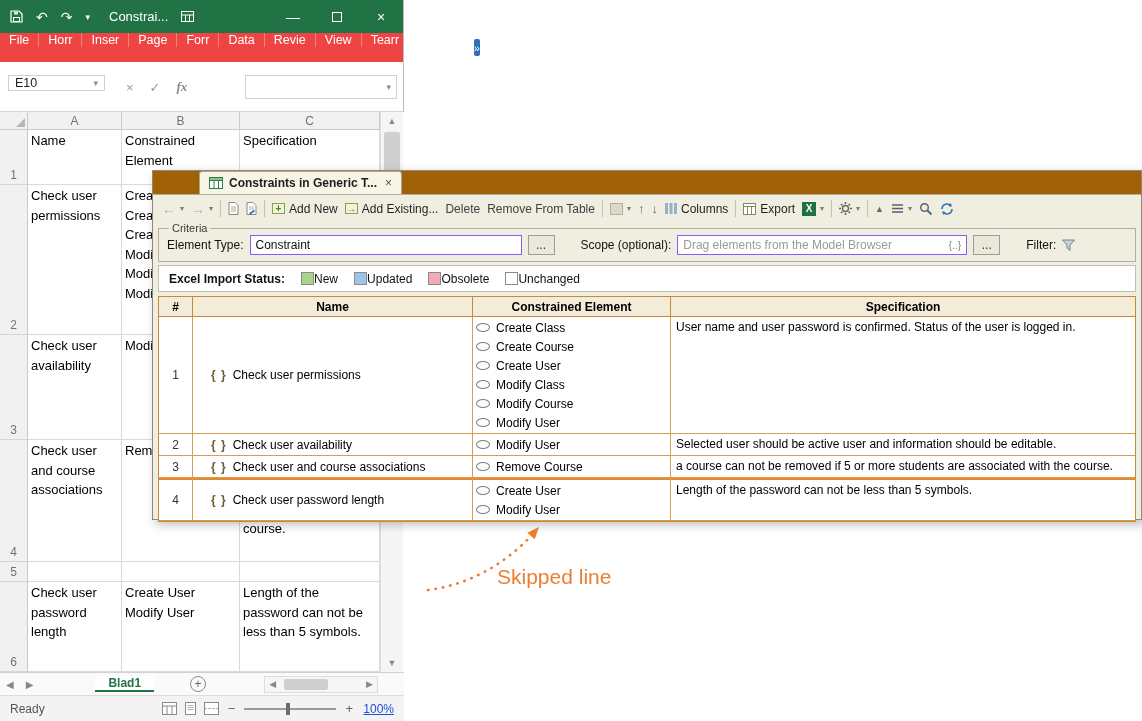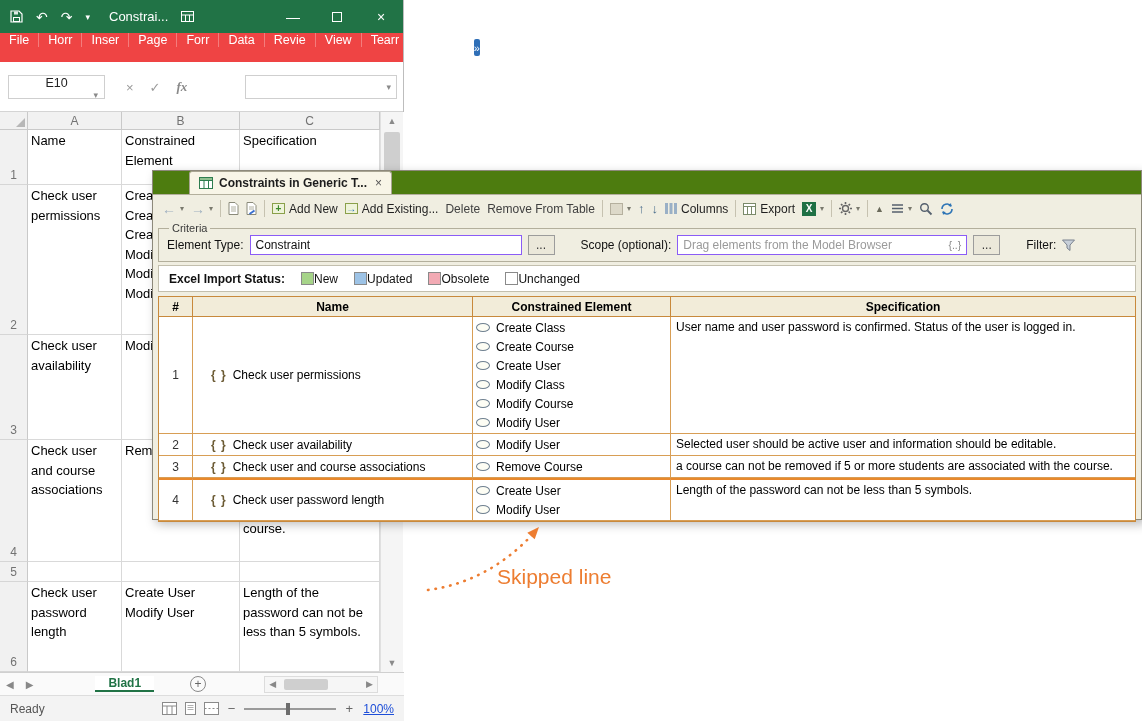--- a/index.html
+++ b/index.html
@@ -18,22 +18,22 @@
   .x-caret { font-size: 9px; color: #fff; }
   .x-winbtns { margin-left: auto; display: flex; height: 33px; }
   .x-winbtn { width: 44px; display: flex; align-items: center; justify-content: center; color: #fff; font-size: 14px; }
   .x-maxbox { width: 10px; height: 10px; border: 1px solid #fff; display: inline-block; }
   .x-tabs { height: 29px; background: #ef4444; display: flex; align-items: flex-start; color: #fff; font-size: 12.5px; }
   .x-tab { display: flex; align-items: center; padding: 0 9px; border-right: 1px solid rgba(255,255,255,.3); white-space: nowrap; }
   .x-tellme { display: flex; align-items: center; gap: 5px; padding: 0 8px; border-right: 1px solid rgba(255,255,255,.3); white-space: nowrap; }
   .x-chev { margin: 6px 5px 0 auto; width: 17px; height: 17px; background: #2f6fb7; border-radius: 2px;
             display: flex; align-items: center; justify-content: center; color: #fff; font-size: 11px; }
   .x-formula { position: relative; height: 50px; border-bottom: 1px solid #d4d4d4; background: #fff; }
-  .x-namebox { position: absolute; left: 8px; top: 13px; width: 97px; height: 24px; border: 1px solid #cfcfcf;
-               display: flex; align-items: center; padding: 0 6px; font-size: 12.5px; color: #222; flex-direction: column; }
+  .x-namebox { position: absolute; left: 8px; top: 13px; width: 97px; height: 16px; border: 1px solid #cfcfcf;
+               display: flex; align-items: center; padding: 0 6px; font-size: 12.5px; color: #222; }
   .x-namebox .nb-caret { margin-left: auto; color: #8a8a8a; font-size: 9px; }
   .x-fbtns { position: absolute; left: 126px; top: 13px; height: 24px; display: flex; align-items: center; gap: 16px;
              color: #9a9a9a; font-size: 13px; }
   .x-fx { font-style: italic; font-family: "Liberation Serif", serif; font-weight: bold; color: #8a8a8a; }
   .x-finput { position: absolute; left: 245px; top: 13px; width: 152px; height: 24px; border: 1px solid #cfcfcf;
               display: flex; align-items: center; padding: 0 5px; }
   .x-finput .nb-caret { margin-left: auto; color: #8a8a8a; font-size: 9px; }
   .x-sheet { position: absolute; left: 0; top: 112px; width: 404px; height: 560px; background: #fff; }
   .x-grid { position: absolute; left: 0; top: 0; width: 380px; height: 560px; display: grid;
             grid-template-columns: 28px 94px 118px 140px;
@@ -66,22 +66,22 @@
               font-size: 12px; color: #555; }
   .x-status .views { margin-left: auto; display: flex; gap: 6px; align-items: center; }
   .zoom-track { width: 92px; height: 2px; background: #9a9a9a; position: relative; }
   .zoom-thumb { position: absolute; left: 42px; top: -5px; width: 4px; height: 12px; background: #6d6d6d; }
   .zoom-btn { color: #666; font-size: 13px; }
   .zoom-pct { color: #1d4ed8; min-width: 32px; text-align: right; text-decoration: underline; }
 
   
   .tw { position: absolute; left: 152px; top: 170px; width: 990px; height: 350px; background: #f0eee1;
         border: 1px solid #8d897b; box-shadow: 4px 4px 10px rgba(0,0,0,.28); }
-  .tw-tabbar { height: 24px; background: #4d7c0f; border-bottom: 1px solid #b3af9c; display: flex;
-               align-items: center; padding-left: 36px; }
+  .tw-tabbar { height: 24px; background: #a16207; border-bottom: 1px solid #b3af9c; display: flex;
+               align-items: center; padding-left: 46px; }
   .tw-tab { height: 23px; background: #f8f5e7; border: 1px solid #a9a593; border-bottom: none;
             border-radius: 3px 3px 0 0; display: flex; align-items: center; gap: 6px; padding: 0 9px;
             font-size: 12px; font-weight: bold; color: #1d1d1d; }
   .tw-tab-close { font-weight: normal; color: #555; margin-left: 2px; }
   .tw-toolbar { height: 27px; display: flex; align-items: center; gap: 7px; padding: 0 9px; font-size: 12px; color: #1f1f1f; }
   .tb-sep { width: 1px; height: 17px; background: #c6c2b0; }
   .tb-item { display: flex; align-items: center; gap: 4px; white-space: nowrap; }
   .tb-dis { color: #404040; }
   .tb-arrow { color: #9fb0c0; font-size: 14px; font-weight: bold; line-height: 1; }
   .tb-caret { font-size: 8px; color: #7a7a6e; }

